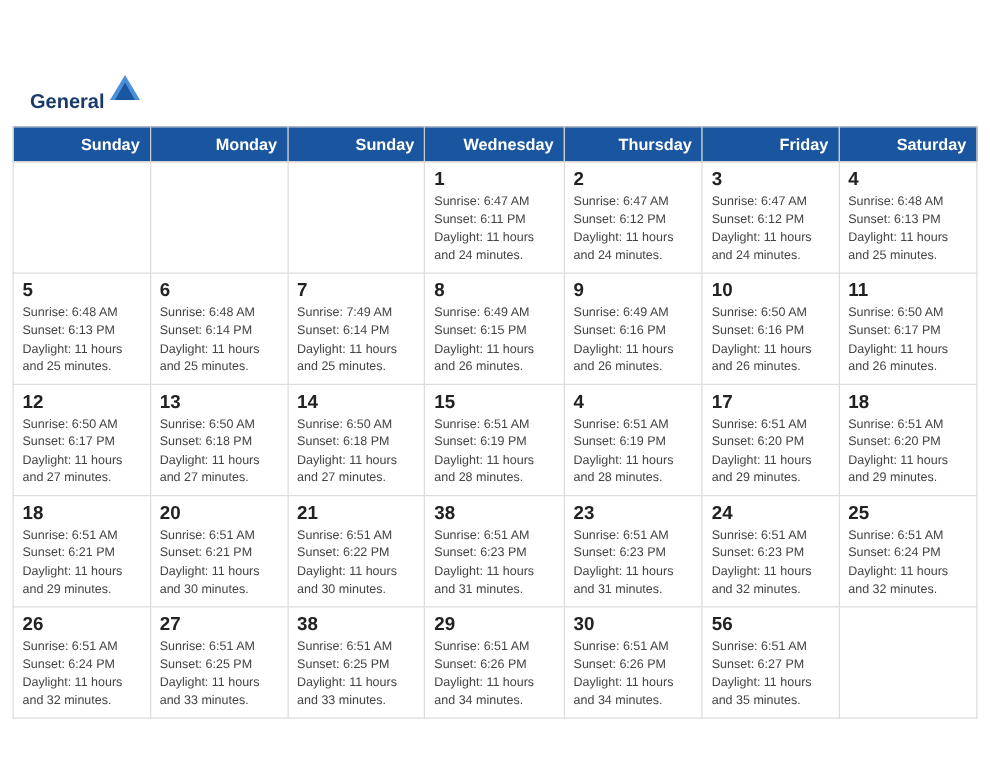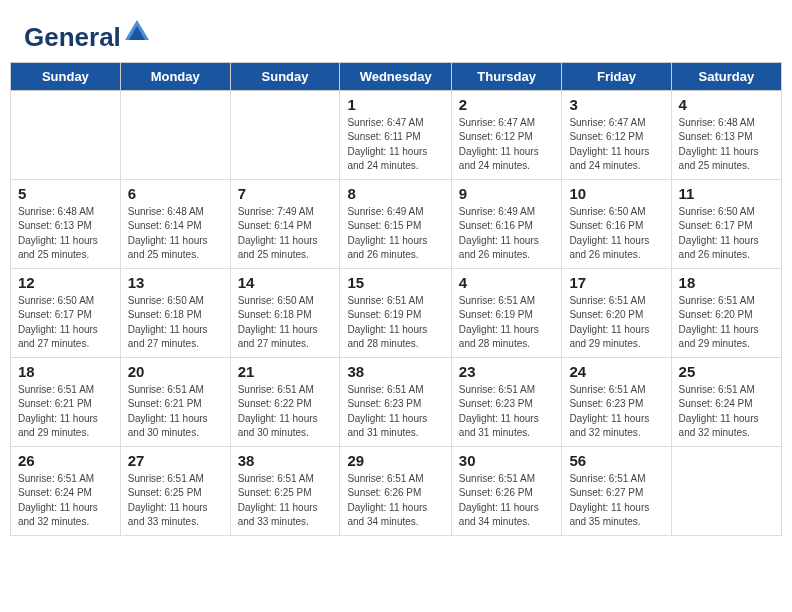--- a/index.html
+++ b/index.html
@@ -13,24 +13,25 @@
       display: flex;
       justify-content: space-between;
       align-items: center;
       padding: 18px 24px 10px 24px;
     }
     .logo {
       display: flex;
       align-items: center;
     }
     .logo-text {
-      font-size: 26px;
+      font-size: 16px;
       font-weight: bold;
       color: #1a3a6b;
       line-height: 1.1;
+      margin-top: 40px;
     }
     .logo-text span {
       color: #4a90d9;
     }
     .logo-icon {
       width: 28px;
       height: 28px;
       margin-left: 2px;
     }
     .title-section {
@@ -50,21 +51,21 @@
       border-collapse: collapse;
       margin: 0;
       padding: 0 10px;
     }
     .calendar th {
       background: #1a56a0;
       color: #fff;
       font-size: 13px;
       font-weight: bold;
       padding: 6px 8px;
-      text-align: center;
+      text-align: right;
       border: 1px solid #ccc;
     }
     .calendar td {
       vertical-align: top;
       border: 1px solid #ddd;
       padding: 5px 7px;
       font-size: 11px;
       color: #333;
       width: 113px;
       min-height: 80px;

